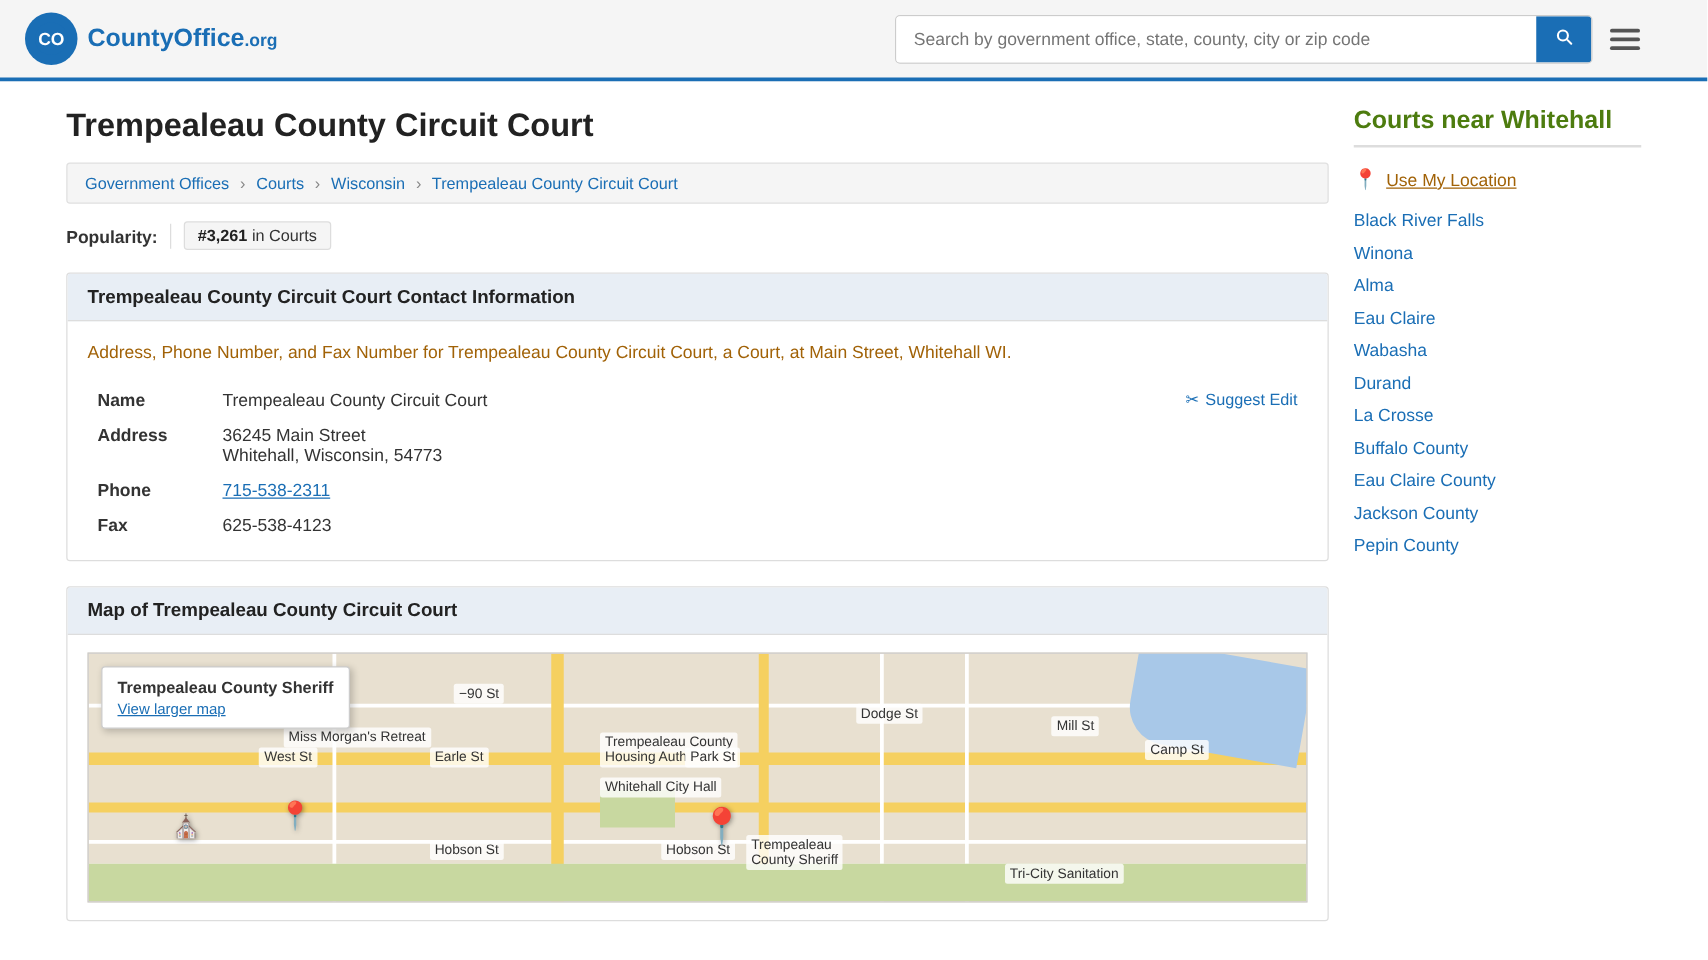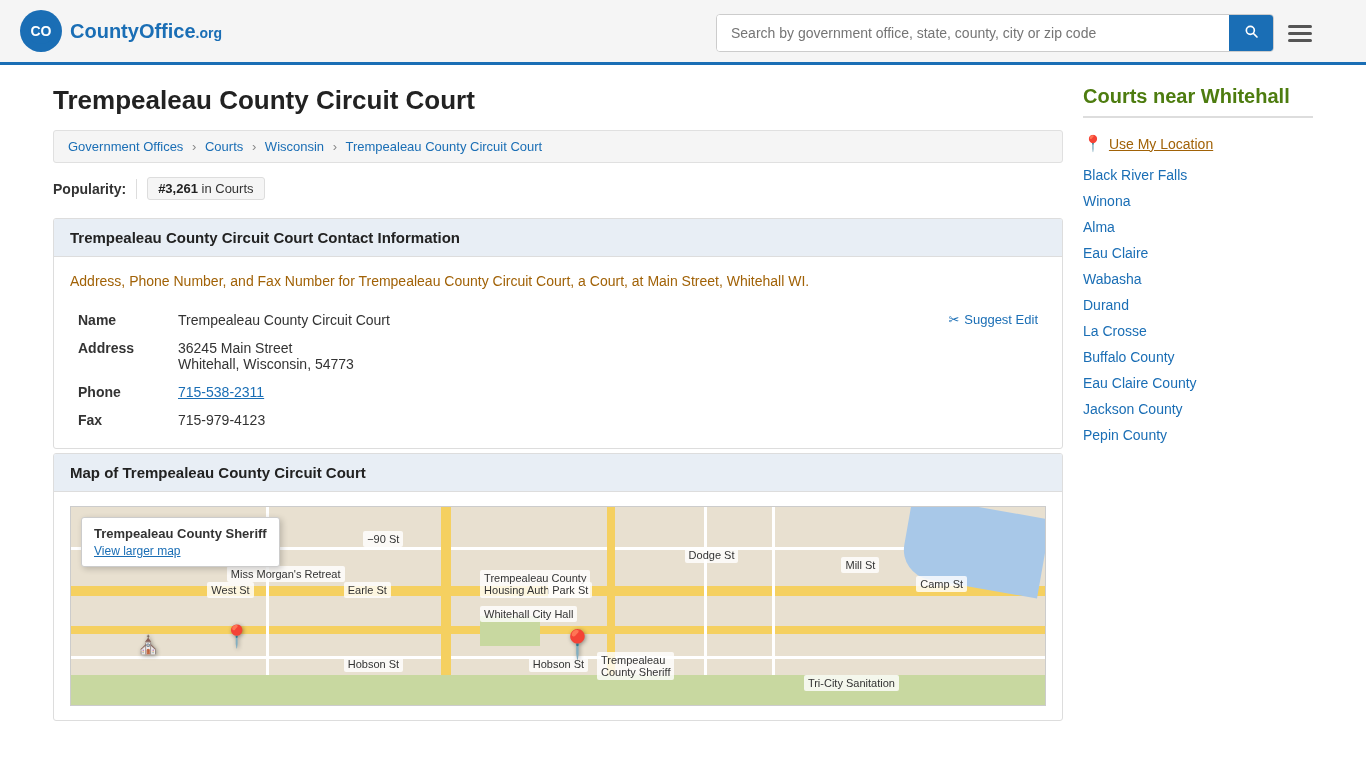--- a/index.html
+++ b/index.html
@@ -4,21 +4,21 @@
   <style>
     * { box-sizing: border-box; margin: 0; padding: 0; }
     body { font-family: Arial, sans-serif; font-size: 14px; color: #333; background: #fff; }
 
     
     .header {
       background: #f5f5f5;
       border-bottom: 3px solid #1a6eb5;
       padding: 10px 20px;
       display: flex;
-      align-items: flex-end;
+      align-items: center;
       justify-content: space-between;
     }
     .logo-area {
       display: flex;
       align-items: center;
       gap: 8px;
     }
     .logo-icon {
       width: 42px;
       height: 42px;
@@ -158,21 +158,21 @@
     .pop-divider {
       width: 1px;
       height: 20px;
       background: #ddd;
     }
 
     
     .section-card {
       border: 1px solid #ddd;
       border-radius: 3px;
-      margin-bottom: 4px;
+      margin-bottom: 20px;
       overflow: hidden;
     }
     .section-header {
       background: #e8eef5;
       padding: 10px 16px;
       font-size: 15px;
       font-weight: bold;
       color: #222;
       border-bottom: 1px solid #ddd;
     }
@@ -415,21 +415,21 @@
             </td>
           </tr>
           <tr>
             <td>Phone</td>
             <td>
               <a class="phone-link" href="tel:7155382311">715-538-2311</a>
             </td>
           </tr>
           <tr>
             <td>Fax</td>
-            <td>715-979-4123</td>
+            <td>625-538-4123</td>
           </tr>
         </tbody>
           </table>
       </div>
     </div>
 
     <div class="section-card">
       <div class="section-header">Map of Trempealeau County Circuit Court</div>
       <div class="section-body">
 

